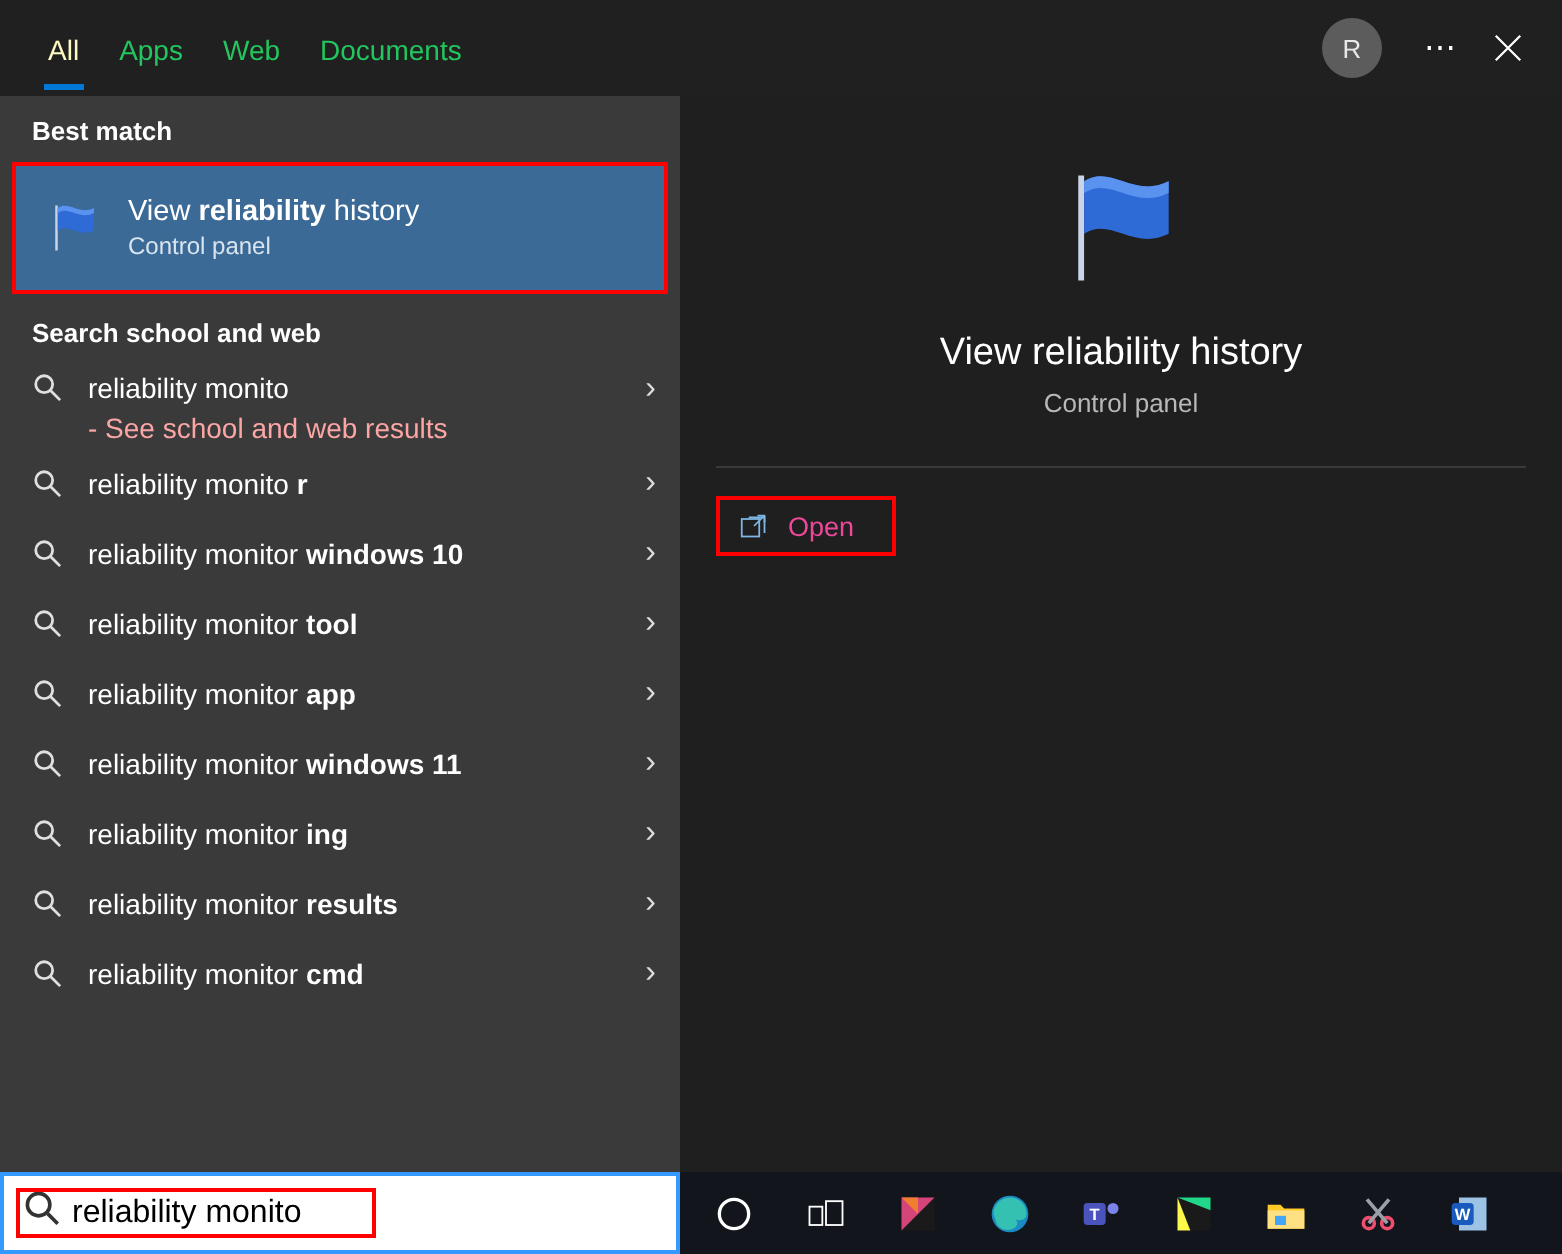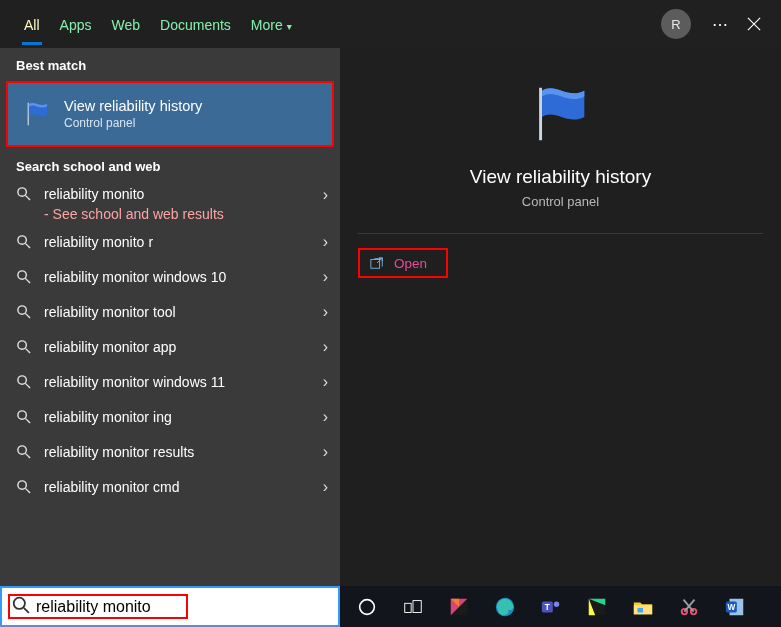--- a/index.html
+++ b/index.html
@@ -1,18 +1,18 @@
 <!DOCTYPE html>
 <html><head>
 <meta charset="utf-8">
 <style>
   * { margin:0; padding:0; box-sizing:border-box; font-family:"Segoe UI",Arial,sans-serif; }
   body { width:781px; height:627px; background:#202020; color:#fff; overflow:hidden; position:relative; }
   .top-tabs { height:48px; background:#202020; display:flex; align-items:center; padding:0 10px 0 14px; font-size:14px; }
-  .tab { padding:14px 10px 12px; color:#86efac; cursor:pointer; position:relative; }
+  .tab { padding:14px 10px 12px; color:#22c55e; cursor:pointer; position:relative; }
   .tab.active { color:#fef9c3; }
   .tab.active::after { content:""; position:absolute; left:8px; right:8px; bottom:0; height:3px; background:#0078d7; }
   .top-spacer { flex:1; }
   .avatar { width:30px; height:30px; border-radius:50%; background:#5c5c5c; display:flex; align-items:center; justify-content:center; font-size:13px; color:#e8e8e8; margin-right:12px; }
   .top-icon { width:34px; height:34px; display:flex; align-items:center; justify-content:center; color:#fff; font-size:16px; cursor:pointer; }
   .main { position:absolute; top:48px; left:0; right:0; bottom:41px; display:flex; }
   .left { width:340px; background:#3a3a3a; overflow:hidden; display:flex; flex-direction:column; }
   .section-head { font-size:13px; font-weight:600; color:#fff; padding:10px 16px 6px; }
   .best { background:#3c6a96; height:62px; display:flex; align-items:center; padding:0 12px; cursor:pointer; border:2px solid #ff0000; margin:2px 6px 2px 6px; box-sizing:content-box; }
   .flag-wrap { width:34px; height:34px; display:flex; align-items:center; justify-content:center; margin-right:10px; }
@@ -36,32 +36,31 @@
   .open-btn { margin:14px 18px 0; width:90px; height:30px; display:flex; align-items:center; padding:0 10px; font-size:13.5px; color:#ec4899; cursor:pointer; border:2px solid #ff0000; }
   .open-btn .oic { margin-right:10px; color:#7fb8e8; display:inline-flex; }
   .bottombar { position:absolute; left:0; right:0; bottom:0; height:41px; display:flex; }
   .search-area { width:340px; background:#fff; display:flex; align-items:center; padding:0 10px; border:2px solid #3399ff; position:relative; }
   .search-area .mag { color:#333; margin-right:6px; }
   .search-input { flex:1; border:none; outline:none; font-size:16px; color:#000; background:transparent; }
   .search-highlight { position:absolute; left:6px; top:6px; right:150px; bottom:6px; border:2px solid #ff0000; pointer-events:none; }
   .taskbar { flex:1; background:#13151c; display:flex; align-items:center; padding:0 6px; gap:4px; }
   .tb-item { width:42px; height:41px; display:flex; align-items:center; justify-content:center; cursor:pointer; }
   .tb-item svg { width:22px; height:22px; }
-  b { font-weight:400; }
+  b { font-weight:700; }
   .mag-svg { width:15px; height:15px; }
 </style>
 </head>
 <body>
 
 <div class="top-tabs">
   <div class="tab active">All</div>
   <div class="tab">Apps</div>
   <div class="tab">Web</div>
   <div class="tab">Documents</div>
-  <div class="tab"><span>More</span> <span style="font-size:10px;">▾</span></div>
   <div class="top-spacer"></div>
   <div class="avatar">R</div>
   <div class="top-icon">⋯</div>
   <div class="top-icon">
     <svg viewBox="0 0 16 16" width="14" height="14">
         <path d="M1 1 L15 15 M15 1 L1 15" stroke="#fff" stroke-width="1.3"></path>
       </svg>
   </div>
 </div>
 

